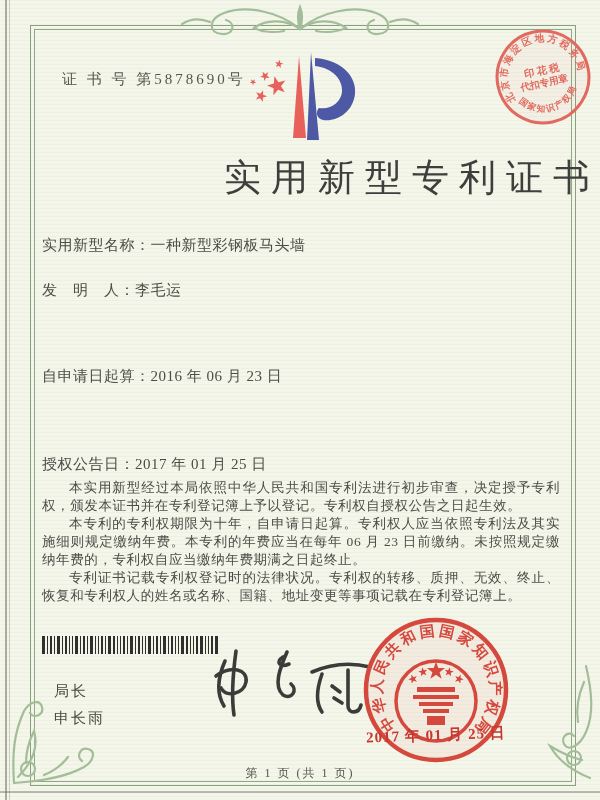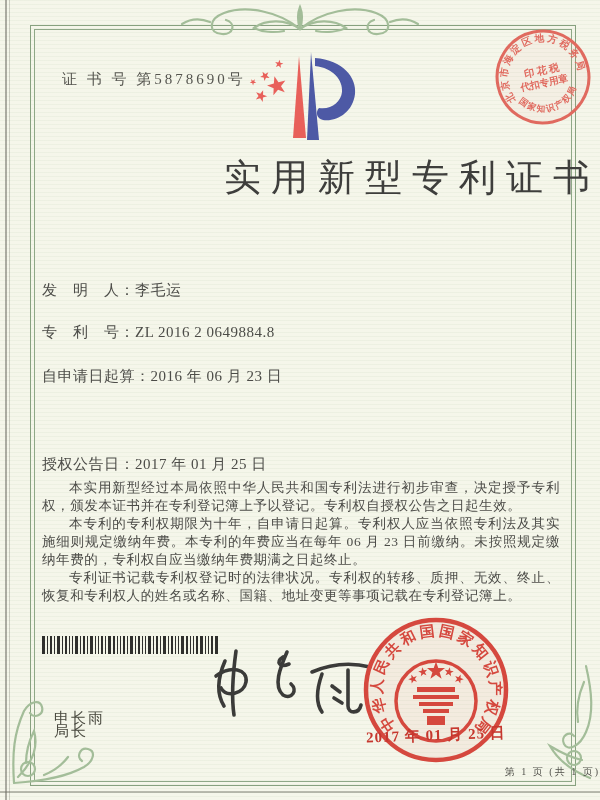--- a/index.html
+++ b/index.html
@@ -17,28 +17,28 @@
   .cert-no{position:absolute;left:62px;top:70px;font-size:15px;color:#55554f;letter-spacing:3px;white-space:nowrap;}
   .logo{position:absolute;left:243px;top:50px;width:115px;height:95px;}
   .title{position:absolute;left:0;right:0;top:153px;text-align:right;font-size:37px;color:#3e3e3c;
     letter-spacing:10px;font-weight:500;}
   .field-row{position:absolute;left:42px;font-size:15px;color:#4c4c48;letter-spacing:0.5px;white-space:nowrap;}
   .f1{top:236px}.f2{top:281px}.f3{top:323px}.f4{top:367px}.f5{top:410px}.f6{top:455px}
   .body-text{position:absolute;left:42px;top:479px;width:518px;font-size:13.5px;line-height:18px;
     color:#4c4c48;text-align:justify;}
   .body-text p{margin:0;text-indent:2em;letter-spacing:0.6px;font-family:Liberation Serif, serif;}
   .barcode{position:absolute;left:42px;top:636px;width:178px;height:18px;}
-  .director-title{position:absolute;left:54px;top:682px;font-size:15px;color:#49493f;letter-spacing:2px;margin-top:40px;}
+  .director-title{position:absolute;left:54px;top:682px;font-size:15px;color:#49493f;letter-spacing:2px;}
   .director-name{position:absolute;left:54px;top:709px;font-size:15px;color:#49493f;letter-spacing:2px;text-align:center;}
   .signature{position:absolute;left:195px;top:645px;width:190px;height:78px;}
   .seal-main{position:absolute;left:361px;top:615px;width:150px;height:150px;}
   .seal-date{position:absolute;left:366px;top:726px;font-size:15px;color:#c6372e;letter-spacing:1px;
     transform:rotate(-2deg);white-space:nowrap;font-weight:bold;}
   .seal-tax{position:absolute;left:492px;top:26px;width:102px;height:102px;transform:rotate(-12deg);}
-  .footer{position:absolute;left:0;right:0;top:765px;text-align:right;font-size:10px;color:#53534d;letter-spacing:2px;}
+  .footer{position:absolute;left:0;right:0;top:765px;text-align:center;font-size:12px;color:#53534d;letter-spacing:2px;}
   .orn-top{position:absolute;left:150px;top:2px;width:300px;height:38px;}
   .orn-bl{position:absolute;left:4px;top:693px;width:95px;height:95px;}
   .orn-br{position:absolute;left:540px;top:662px;width:56px;height:122px;}
 </style>
 </head>
 <body>
 
 <div class="page">
 
   <svg width="0" height="0" style="position:absolute">
@@ -98,25 +98,25 @@
       <polygon points="56,6 50,88 63,88"></polygon>
     </g>
     <g fill="#4d59a5">
       <polygon points="68,2 64,90 76,90"></polygon>
       <path d="M72,8 C100,10 114,28 112,44 C110,62 94,72 80,70 C74,69 72,62 76,58 C88,60 98,52 99,42 C100,30 90,18 72,16 Z"></path>
     </g>
   </svg>
 
   <div class="title">实用新型专利证书</div>
 
+  <div class="field-row f1">
+    <span>实用新型名称：</span><span>一种新型彩钢板马头墙</span>
+  </div>
   <div class="field-row f2">
     <span>发　明　人：</span><span>李毛运</span>
-  </div>
-  <div class="field-row f3">
-    <span>专　利　号：</span><span>ZL 2016 2 0649884.8</span>
   </div>
   <div class="field-row f4">
     <span>自申请日起算：</span><span>2016 年 06 月 23 日</span>
   </div>
   <div class="field-row f6">
     <span>授权公告日：</span><span>2017 年 01 月 25 日</span>
   </div>
 
   <div class="body-text">
     <p>本实用新型经过本局依照中华人民共和国专利法进行初步审查，决定授予专利权，颁发本证书并在专利登记簿上予以登记。专利权自授权公告之日起生效。</p>

